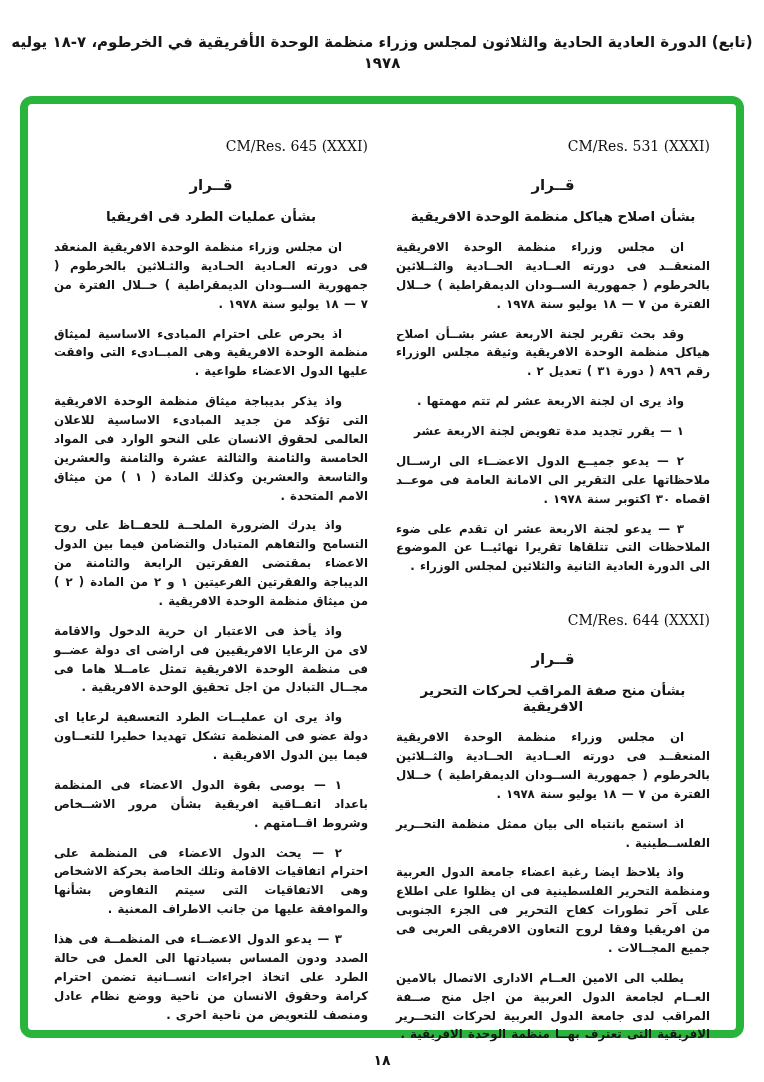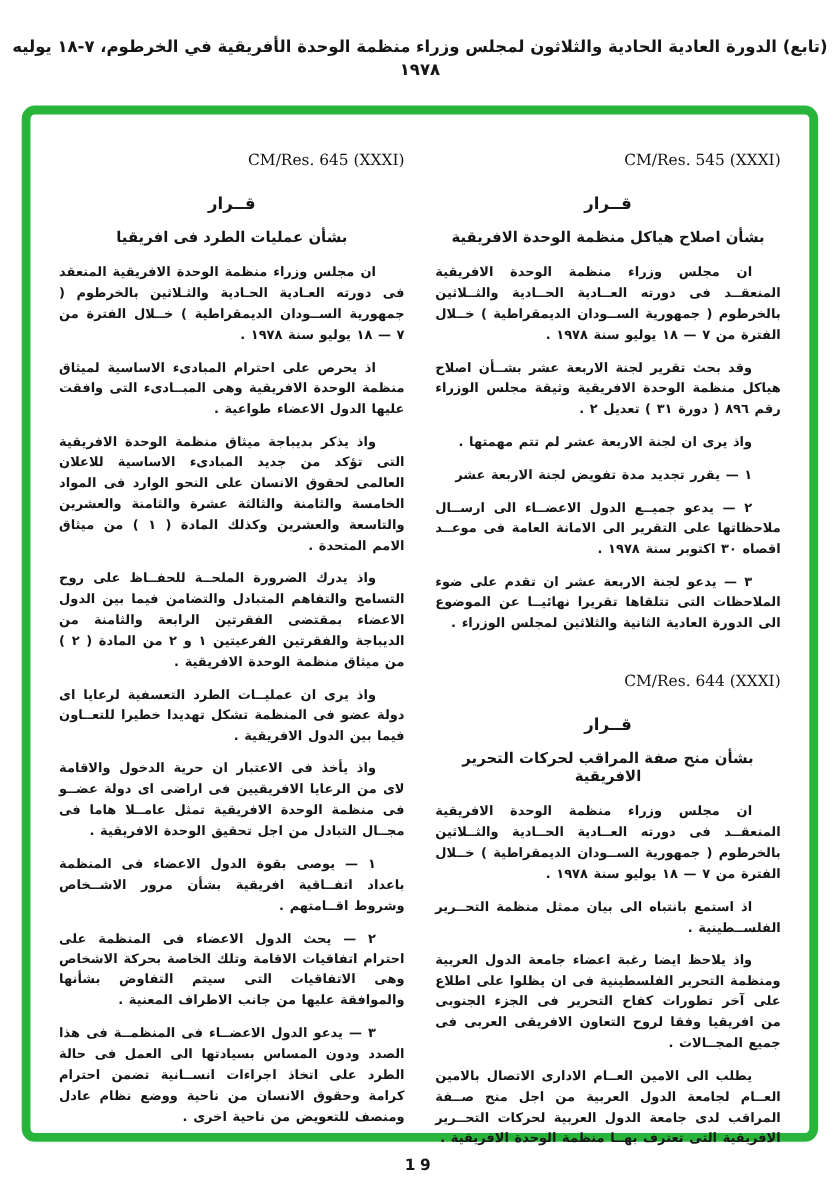--- a/index.html
+++ b/index.html
@@ -114,21 +114,21 @@
   <div class="top-header">
     <div class="line1">(تابع) الدورة العادية الحادية والثلاثون لمجلس وزراء منظمة الوحدة الأفريقية في الخرطوم، ٧-١٨ يوليه ١٩٧٨</div>
   </div>
 
   <div class="frame" style="border-color: rgb(41, 181, 60);">
     <div class="frame-inner">
 
       <div class="col">
 
         <div class="res-block">
-          <div class="res-code">CM/Res. 545 (XXXI)</div>
+          <div class="res-code">CM/Res. 531 (XXXI)</div>
           <div class="decision-heading">قــرار</div>
           <div class="res-title">بشأن اصلاح هياكل منظمة الوحدة الافريقية</div>
           <div class="res-body">
             <p>ان مجلس وزراء منظمة الوحدة الافريقية المنعقــد فى دورته العــادية الحــادية والثــلاثين بالخرطوم ( جمهورية الســودان الديمقراطية ) خــلال الفترة من ٧ — ١٨ يوليو سنة ١٩٧٨ .</p>
             <p>وقد بحث تقرير لجنة الاربعة عشر بشــأن اصلاح هياكل منظمة الوحدة الافريقية وثيقة مجلس الوزراء رقم ٨٩٦ ( دورة ٣١ ) تعديل ٢ .</p>
             <p>واذ يرى ان لجنة الاربعة عشر لم تتم مهمتها .</p>
             <p>١ — يقرر تجديد مدة تفويض لجنة الاربعة عشر</p>
             <p>٢ — يدعو جميــع الدول الاعضــاء الى ارســال ملاحظاتها على التقرير الى الامانة العامة فى موعــد اقصاه ٣٠ اكتوبر سنة ١٩٧٨ .</p>
             <p>٣ — يدعو لجنة الاربعة عشر ان تقدم على ضوء الملاحظات التى تتلقاها تقريرا نهائيــا عن الموضوع الى الدورة العادية الثانية والثلاثين لمجلس الوزراء .</p>
           </div>
@@ -152,28 +152,28 @@
 
         <div class="res-block">
           <div class="res-code">CM/Res. 645 (XXXI)</div>
           <div class="decision-heading">قــرار</div>
           <div class="res-title">بشأن عمليات الطرد فى افريقيا</div>
           <div class="res-body">
             <p>ان مجلس وزراء منظمة الوحدة الافريقية المنعقد فى دورته العـادية الحـادية والثـلاثين بالخرطوم ( جمهورية الســودان الديمقراطية ) خــلال الفترة من ٧ — ١٨ يوليو سنة ١٩٧٨ .</p>
             <p>اذ يحرص على احترام المبادىء الاساسية لميثاق منظمة الوحدة الافريقية وهى المبــادىء التى وافقت عليها الدول الاعضاء طواعية .</p>
             <p>واذ يذكر بديباجة ميثاق منظمة الوحدة الافريقية التى تؤكد من جديد المبادىء الاساسية للاعلان العالمى لحقوق الانسان على النحو الوارد فى المواد الخامسة والثامنة والثالثة عشرة والثامنة والعشرين والتاسعة والعشرين وكذلك المادة ( ١ ) من ميثاق الامم المتحدة .</p>
             <p>واذ يدرك الضرورة الملحــة للحفــاظ على روح التسامح والتفاهم المتبادل والتضامن فيما بين الدول الاعضاء بمقتضى الفقرتين الرابعة والثامنة من الديباجة والفقرتين الفرعيتين ١ و ٢ من المادة ( ٢ ) من ميثاق منظمة الوحدة الافريقية .</p>
+            <p>واذ يأخذ فى الاعتبار ان حرية الدخول والاقامة لاى من الرعايا الافريقيين فى اراضى اى دولة عضــو فى منظمة الوحدة الافريقية تمثل عامــلا هاما فى مجــال التبادل من اجل تحقيق الوحدة الافريقية .</p>
             <p>واذ يرى ان عمليــات الطرد التعسفية لرعايا اى دولة عضو فى المنظمة تشكل تهديدا خطيرا للتعــاون فيما بين الدول الافريقية .</p>
-            <p>واذ يأخذ فى الاعتبار ان حرية الدخول والاقامة لاى من الرعايا الافريقيين فى اراضى اى دولة عضــو فى منظمة الوحدة الافريقية تمثل عامــلا هاما فى مجــال التبادل من اجل تحقيق الوحدة الافريقية .</p>
             <p>١ — يوصى بقوة الدول الاعضاء فى المنظمة باعداد اتفــاقية افريقية بشأن مرور الاشــخاص وشروط اقــامتهم .</p>
             <p>٢ — يحث الدول الاعضاء فى المنظمة على احترام اتفاقيات الاقامة وتلك الخاصة بحركة الاشخاص وهى الاتفاقيات التى سيتم التفاوض بشأنها والموافقة عليها من جانب الاطراف المعنية .</p>
             <p>٣ — يدعو الدول الاعضــاء فى المنظمــة فى هذا الصدد ودون المساس بسيادتها الى العمل فى حالة الطرد على اتخاذ اجراءات انســانية تضمن احترام كرامة وحقوق الانسان من ناحية ووضع نظام عادل ومنصف للتعويض من ناحية اخرى .</p>
           </div>
         </div>
 
       </div>
 
     </div>
   </div>
 
-  <div class="footer">19</div>
+  <div class="footer">١٨</div>
 
 </div>
 
 </body></html>

